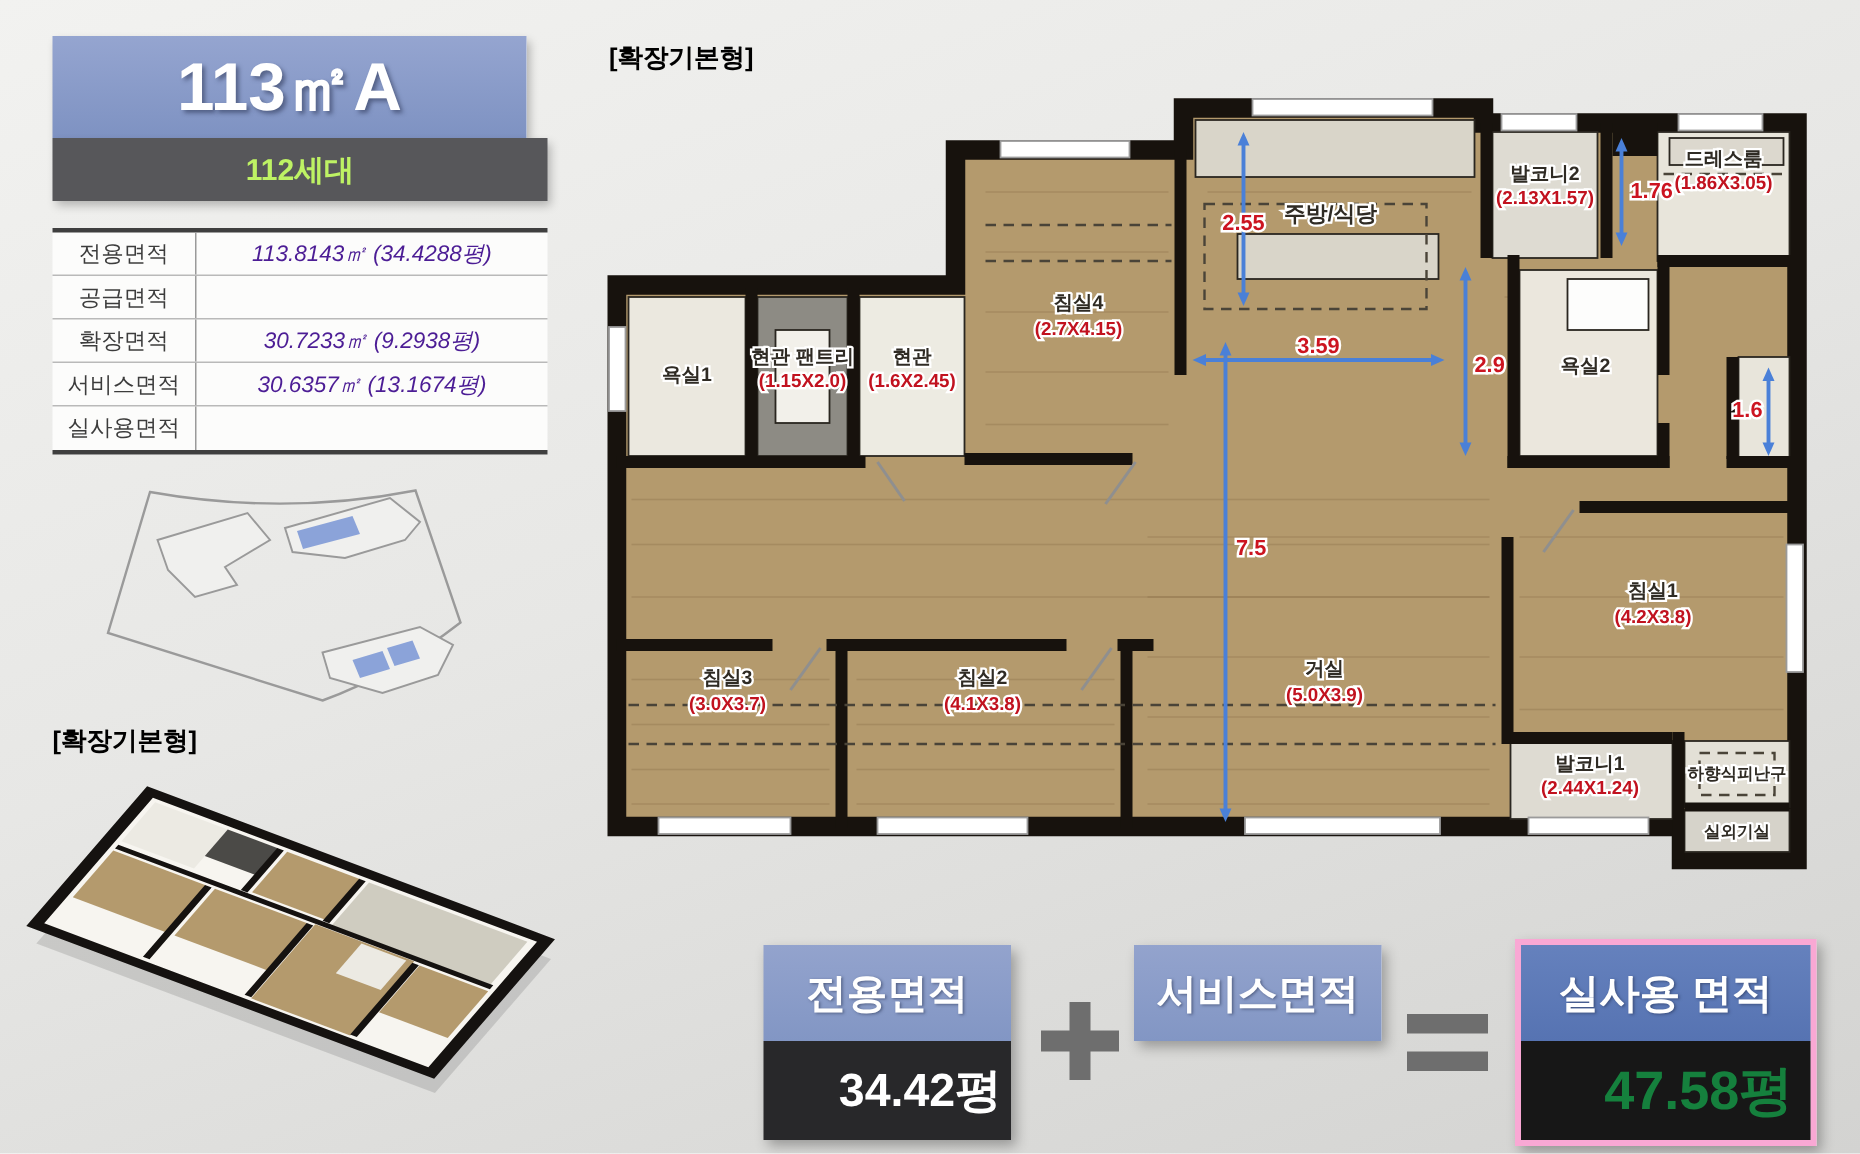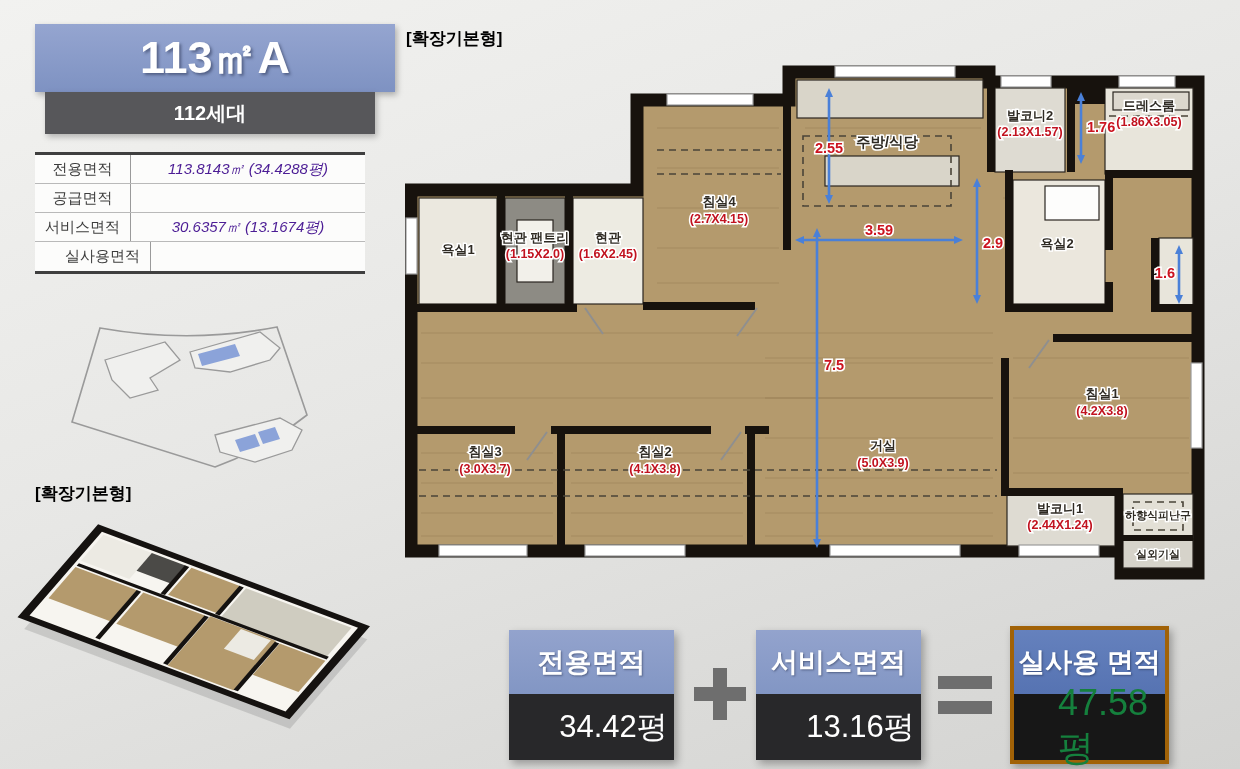--- a/index.html
+++ b/index.html
@@ -4,40 +4,40 @@
 <style>
   * { margin:0; padding:0; box-sizing:border-box; }
   html,body { width:1240px; height:769px; }
   body {
     position:relative; overflow:hidden;
     font-family:"Liberation Sans", sans-serif;
     background:linear-gradient(160deg,#f2f2f0 0%,#e7e7e5 45%,#d3d3d1 100%);
   }
   
   .title-box {
-    position:absolute; left:35px; top:24px; width:360px; height:68px;
+    position:absolute; left:35px; top:24px; width:316px; height:68px;
     background:linear-gradient(180deg,#95a5d0,#7e92c2);
     display:flex; align-items:center; justify-content:center;
     color:#fff; font-size:45px; font-weight:bold;
     text-shadow:2px 2px 3px rgba(40,50,80,.55);
     box-shadow:2px 3px 6px rgba(0,0,0,.28);
   }
   .units-bar {
-    position:absolute; left:45px; top:92px; width:330px; height:42px;
-    background:#57575a; color:#ffffff; font-size:20px; font-weight:bold;
+    position:absolute; left:35px; top:92px; width:330px; height:42px;
+    background:#57575a; color:#bef264; font-size:20px; font-weight:bold;
     display:flex; align-items:center; justify-content:center;
     box-shadow:2px 3px 6px rgba(0,0,0,.25);
   }
   .area-table {
     position:absolute; left:35px; top:152px; width:330px;
     border-top:3px solid #3f3f3f; border-bottom:3px solid #3f3f3f;
     background:#fcfcfb;
   }
   .area-row { display:flex; height:29px; border-bottom:1px solid #b9b9b9; }
-  .area-row:last-child { border-bottom:none;padding-left:20px; }
+  .area-row:last-child { border-bottom:none; }
   .area-label {
     width:96px; display:flex; align-items:center; justify-content:center;
     font-size:15px; color:#3c3c3c; border-right:1.5px solid #9a9a9a;
   }
   .area-value { flex:1; display:flex; align-items:center; justify-content:center; font-size:15px; color:#4c1d95;font-style:italic; }
   .section-label { position:absolute; font-weight:bold; font-size:17px; color:#000000; }
   #site-svg { position:absolute; left:30px; top:300px; }
   #iso-svg  { position:absolute; left:5px;  top:498px; }
   #plan-svg { position:absolute; left:405px; top:58px; }
   
@@ -50,26 +50,26 @@
   .mid { text-anchor:middle; } .st { text-anchor:start; } .en { text-anchor:end; }
   
   .sum-box { position:absolute; top:630px; box-shadow:3px 4px 8px rgba(0,0,0,.3); }
   .sum-head {
     height:64px; background:linear-gradient(180deg,#93a3cd,#8296c4);
     color:#fff; font-size:27px; font-weight:bold;
     display:flex; align-items:center; justify-content:center;
     text-shadow:1px 1px 2px rgba(30,40,70,.5);
   }
   .sum-val {
-    height:66px; background:#28282a; color:#fff; font-size:31px; font-weight:normal;
+    height:66px; background:#28282a; color:#fff; font-size:31px; font-weight:bold;
     display:flex; align-items:center; justify-content:center;padding-left:44px;
   }
   #sum-box-1 { left:509px; width:165px; }
   #sum-box-2 { left:756px; width:165px; }
-  #sum-box-3 { left:1010px; top:626px; width:159px; border:4px solid #a16207; }
+  #sum-box-3 { left:1010px; top:626px; width:201px; border:4px solid #f9a8d4; }
   #sum-box-3 .sum-head { background:linear-gradient(180deg,#6581bd,#5673b2); }
   #sum-box-3 .sum-val  { background:#171717; color:#15803d; font-size:36px; }
   .op { position:absolute; }
   .op .b { position:absolute; background:#6e6e6e; }
   #op-plus { left:694px; top:668px; width:52px; height:52px; }
   #op-plus .b1 { left:0; top:19px; width:52px; height:14px; }
   #op-plus .b2 { left:19px; top:0; width:14px; height:52px; }
   #op-eq { left:938px; top:676px; width:54px; height:38px; }
   #op-eq .b1 { left:0; top:0;    width:54px; height:13px; }
   #op-eq .b2 { left:0; top:25px; width:54px; height:13px; }
@@ -84,20 +84,24 @@
   <span>112세대</span>
 </div>
 
 <div class="area-table">
   <div class="area-row">
     <div class="area-label">전용면적</div>
     <div class="area-value">113.8143㎡ (34.4288평)</div>
   </div>
   <div class="area-row">
     <div class="area-label">공급면적</div>
+  </div>
+  <div class="area-row">
+    <div class="area-label">확장면적</div>
+    <div class="area-value">30.7233㎡ (9.2938평)</div>
   </div>
   <div class="area-row">
     <div class="area-label">서비스면적</div>
     <div class="area-value">30.6357㎡ (13.1674평)</div>
   </div>
   <div class="area-row">
     <div class="area-label">실사용면적</div>
   </div>
 </div>
 
@@ -281,21 +285,20 @@
 <div class="sum-box" id="sum-box-1">
   <div class="sum-head">전용면적</div>
   <div class="sum-val">34.42평</div>
 </div>
 <div class="op" id="op-plus">
   <div class="b b1"></div>
   <div class="b b2"></div>
 </div>
 <div class="sum-box" id="sum-box-2">
   <div class="sum-head">서비스면적</div>
-  <div class="sum-val">13.16평</div>
 </div>
 <div class="op" id="op-eq">
   <div class="b b1"></div>
   <div class="b b2"></div>
 </div>
 <div class="sum-box" id="sum-box-3">
   <div class="sum-head">실사용 면적</div>
   <div class="sum-val">47.58평</div>
 </div>
 

